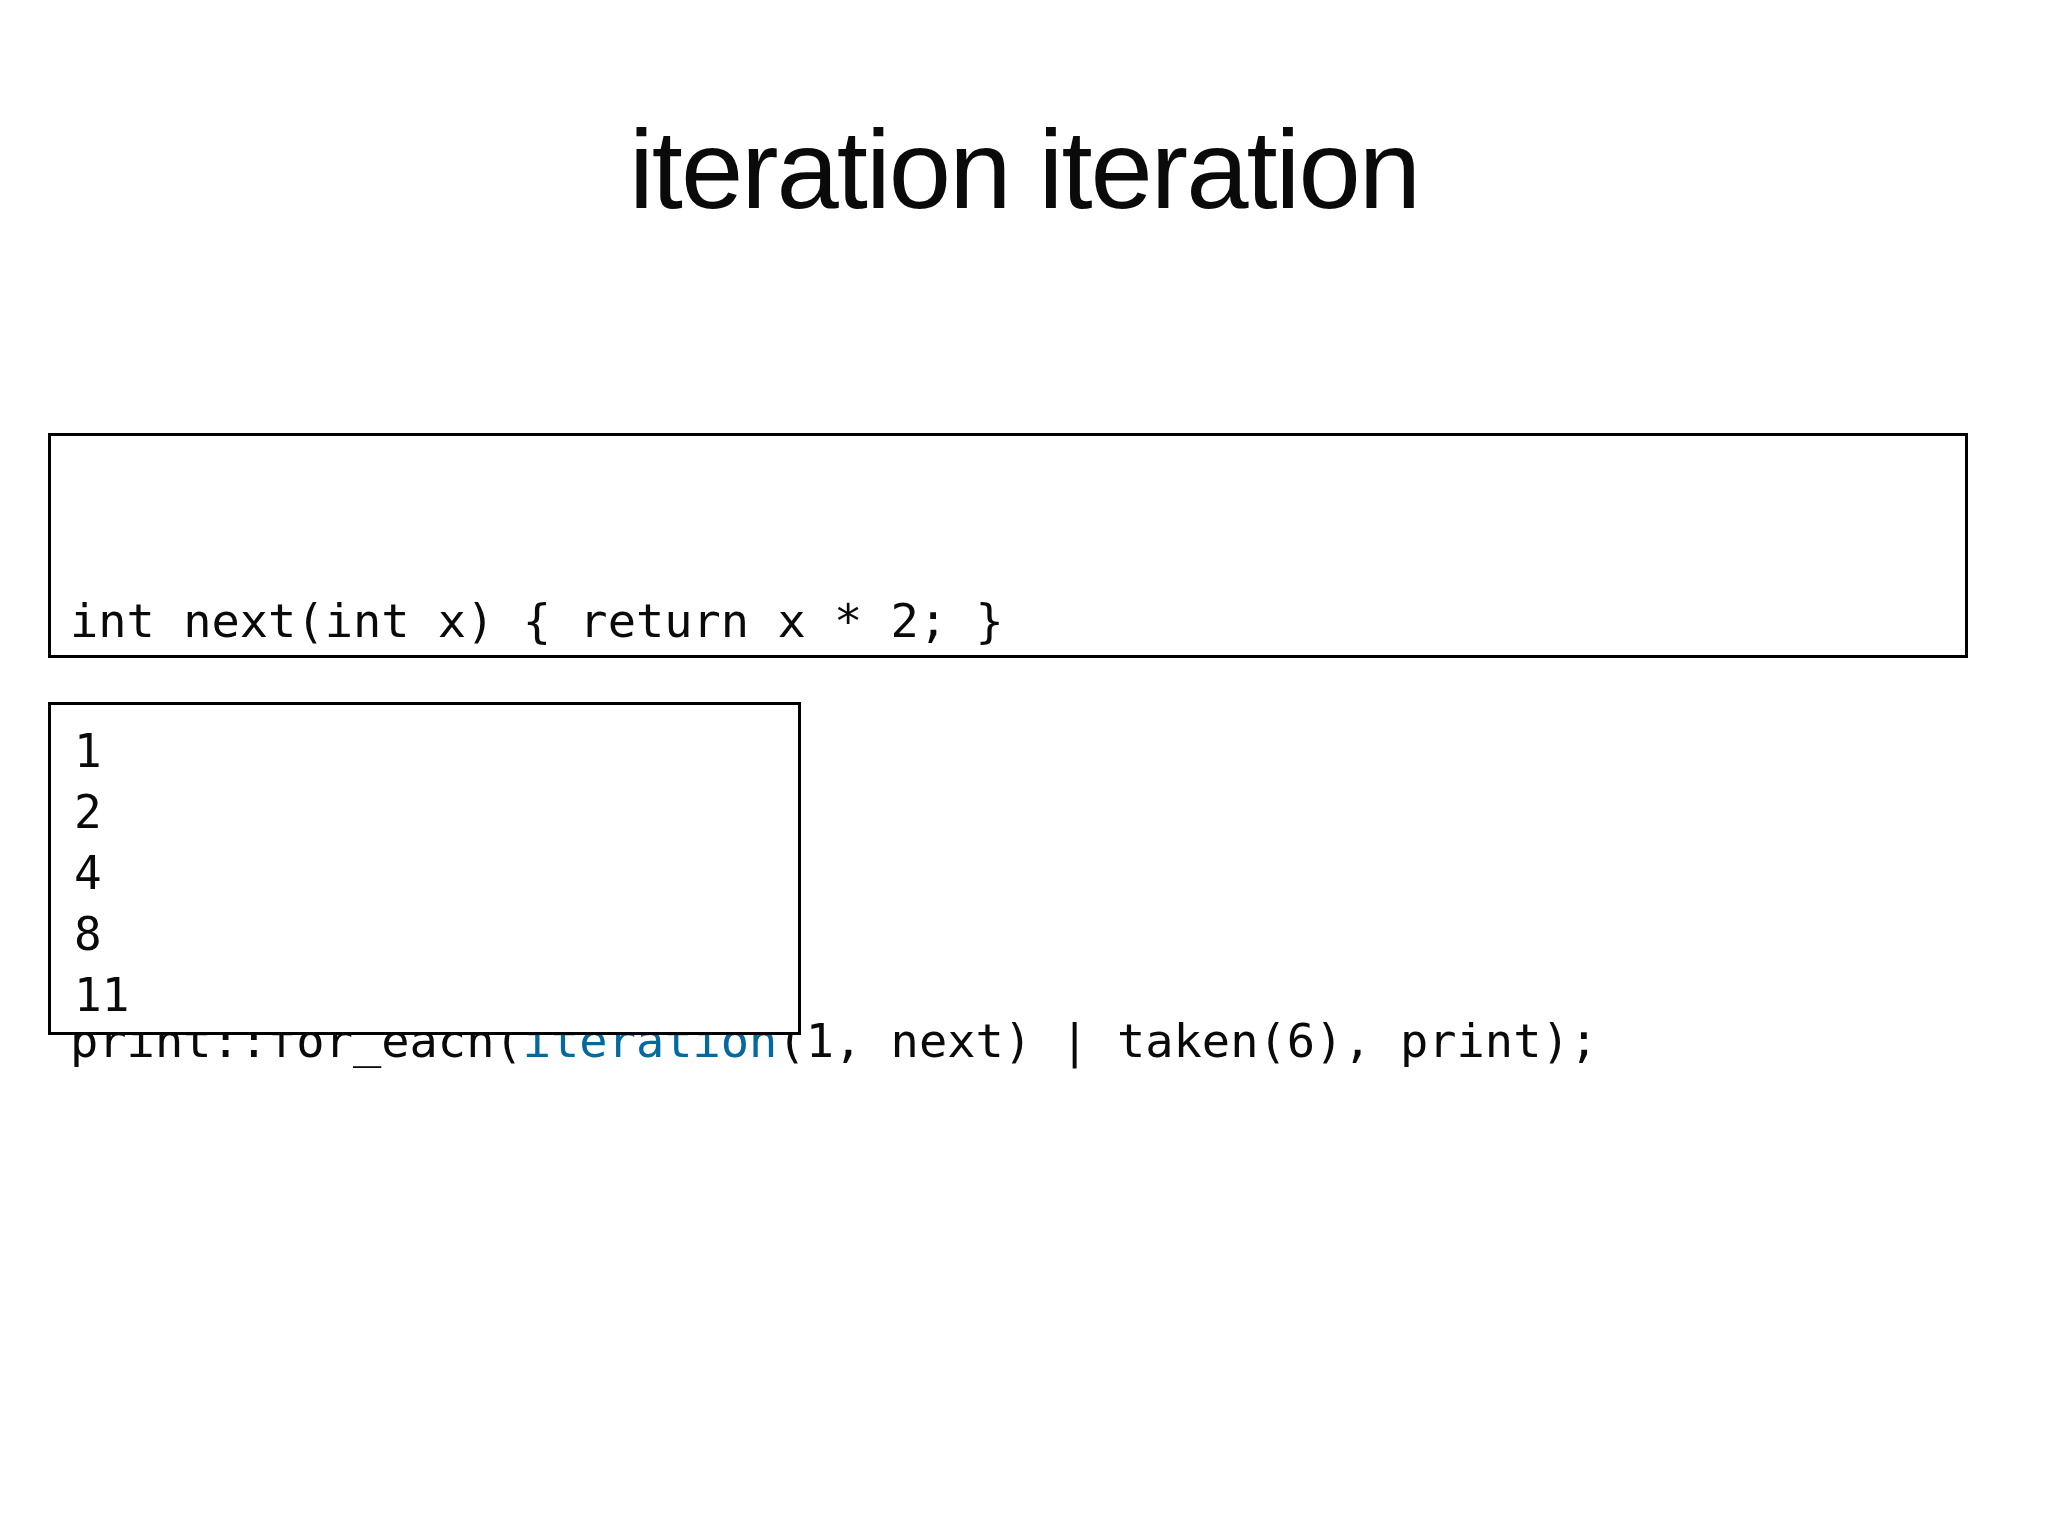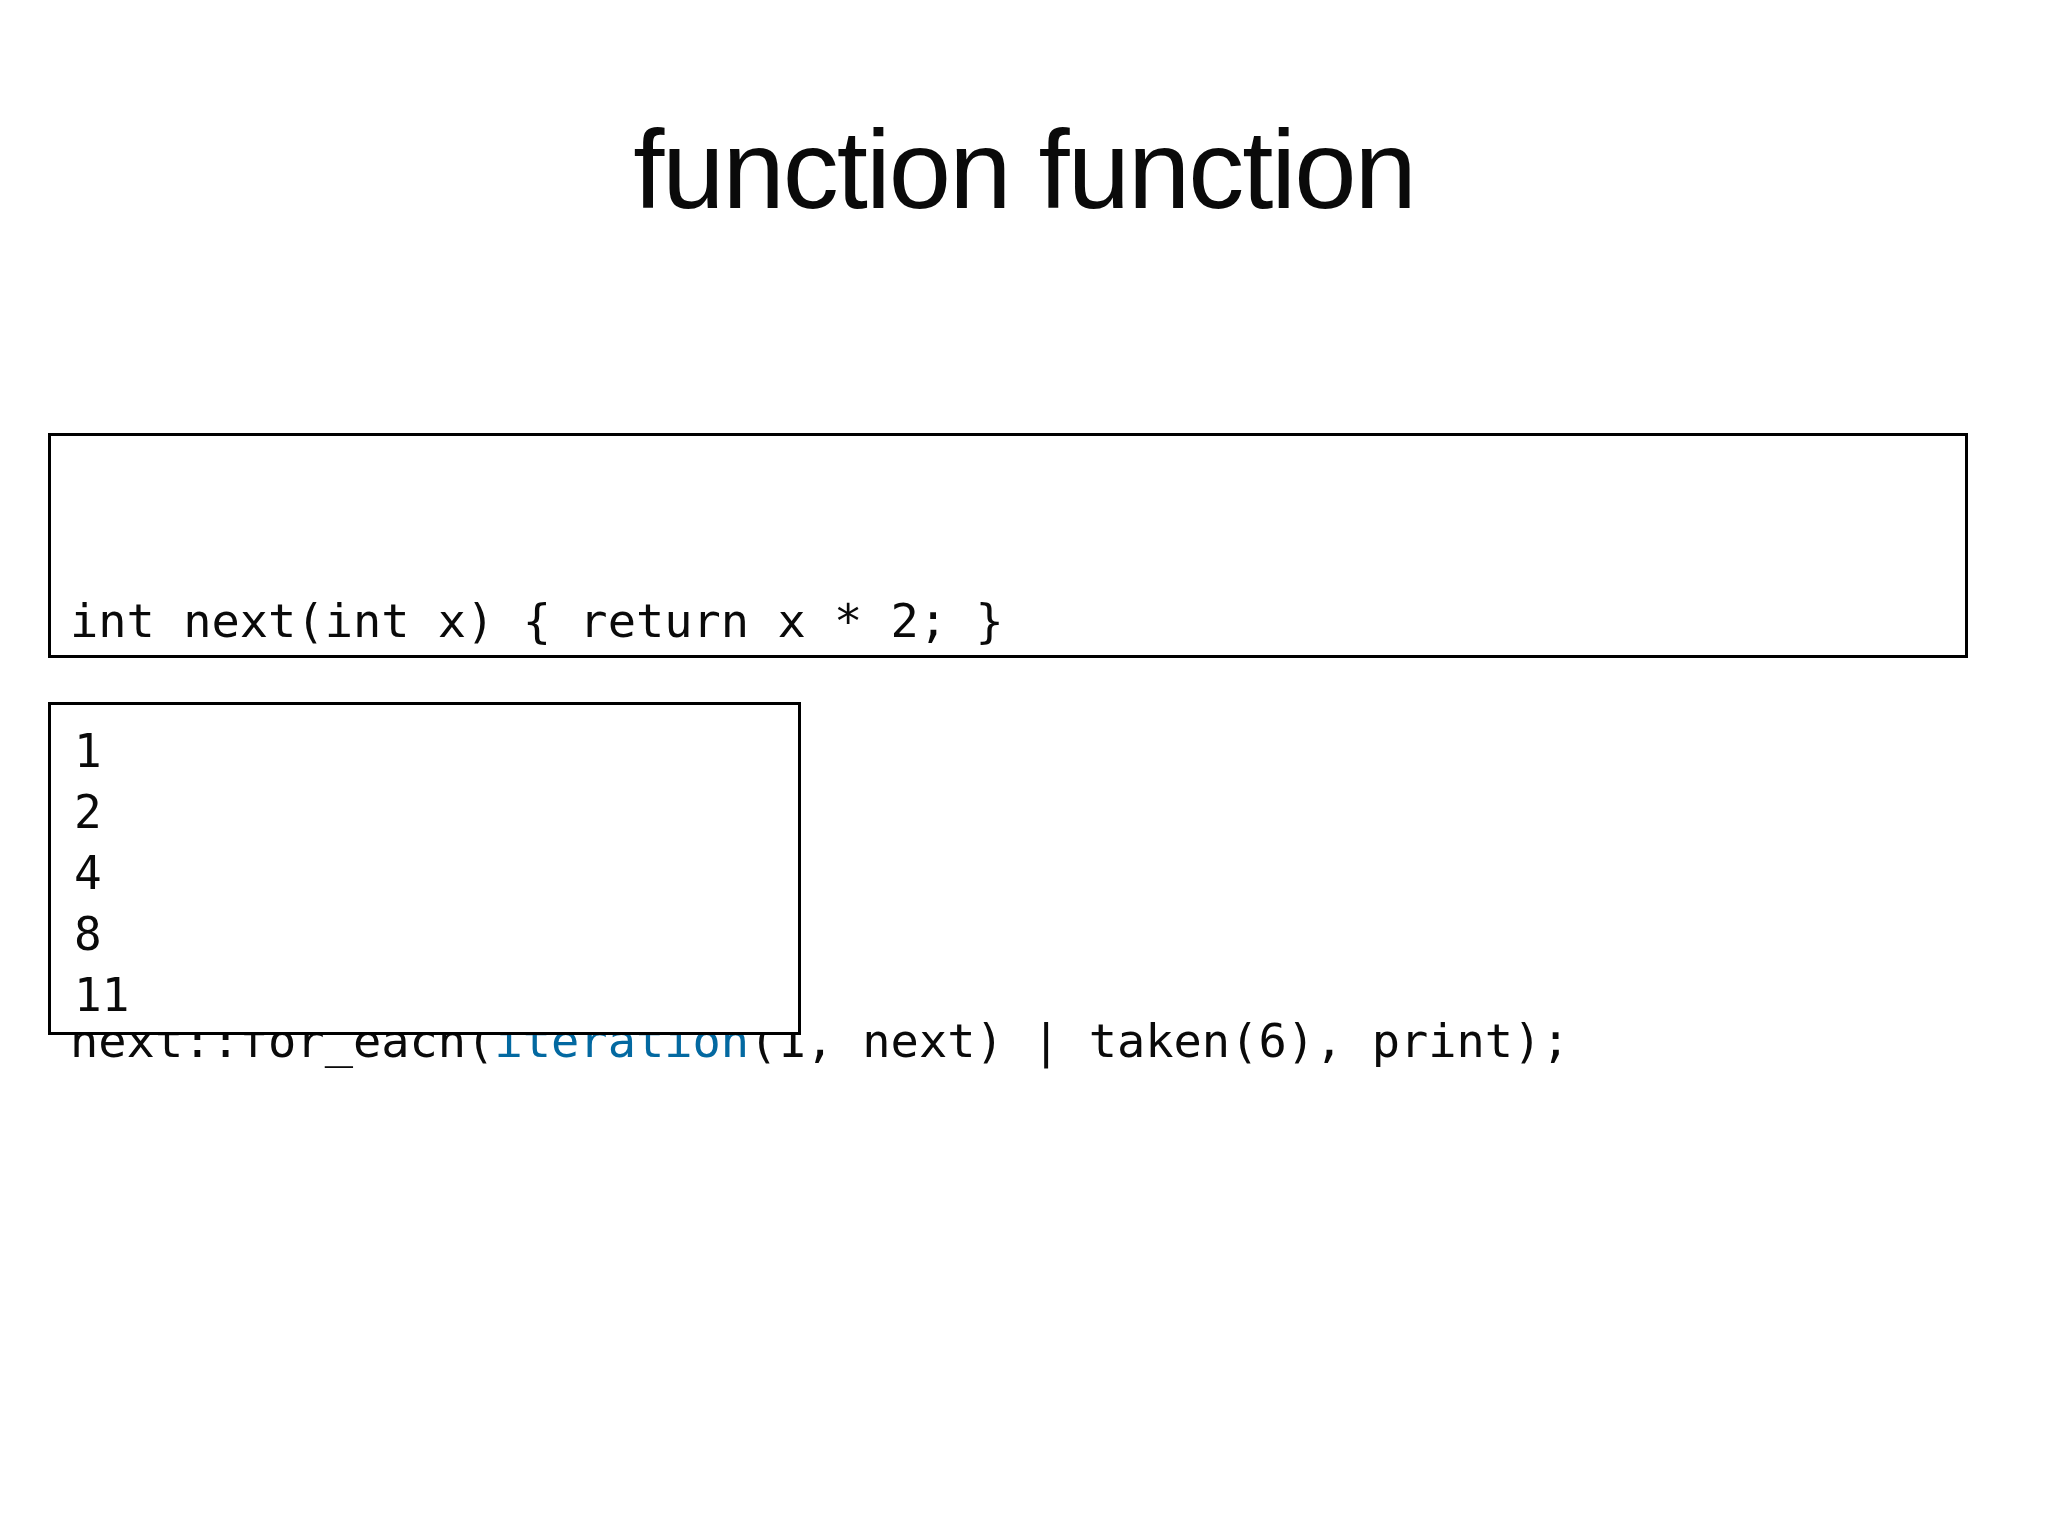--- a/index.html
+++ b/index.html
@@ -71,26 +71,26 @@
   }
   .output-line {
     height: 61px;
   }
 </style>
 </head>
 <body>
 
 <div class="slide">
 
-  <div class="slide-title">function function</div>
+  <div class="slide-title">iteration iteration</div>
 
   <div class="code-box">
     <div class="code-line">int next(int x) { return x * 2; }</div>
     <div class="code-line"></div>
-    <div class="code-line"><span>next::for_each(</span><span class="hl-red">iteration</span><span>(1, next) | taken(6), print);</span></div>
+    <div class="code-line"><span>print::for_each(</span><span class="hl-red">iteration</span><span>(1, next) | taken(6), print);</span></div>
   </div>
 
   <div class="output-box">
     <div class="output-line">1</div>
     <div class="output-line">2</div>
     <div class="output-line">4</div>
     <div class="output-line">8</div>
     <div class="output-line">11</div>
   </div>
 

